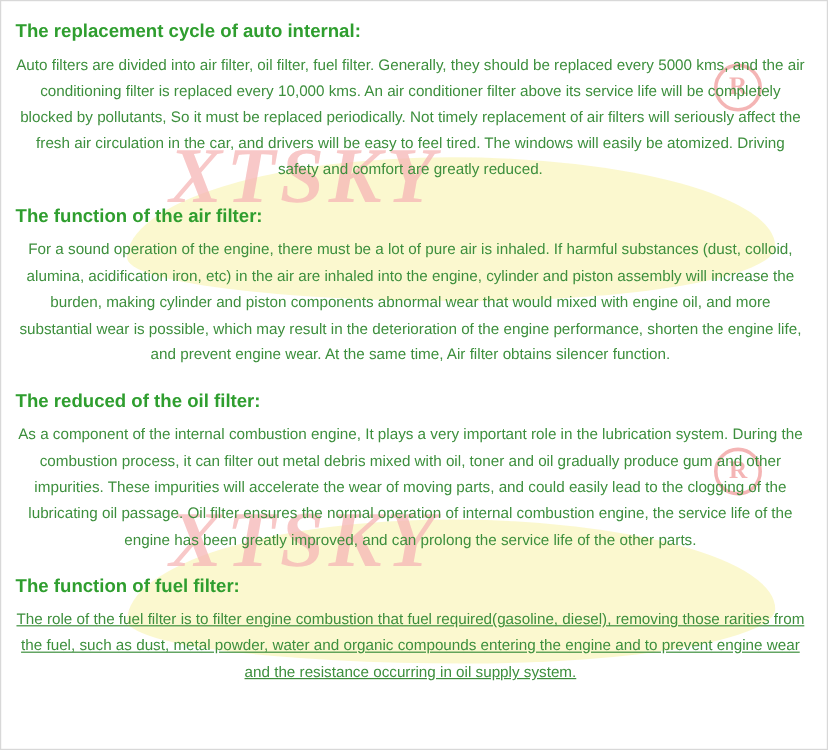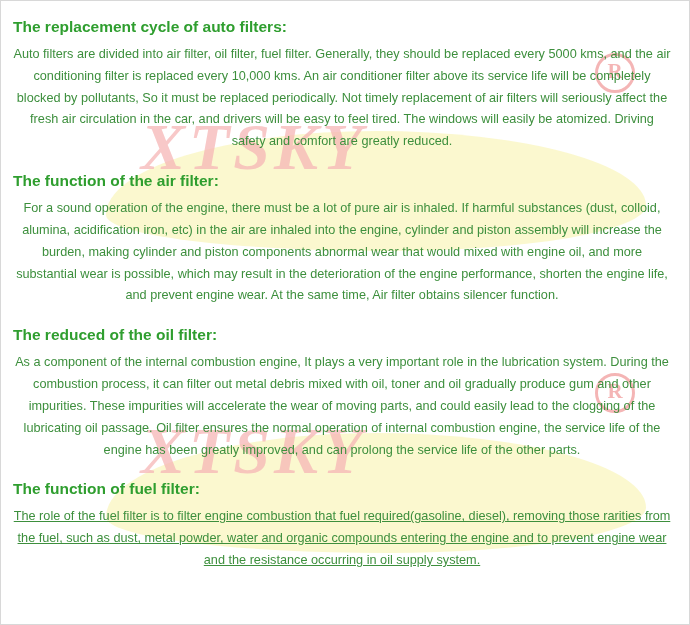--- a/index.html
+++ b/index.html
@@ -113,21 +113,21 @@
     <div class="wm-swoosh two"></div>
     <div class="wm-text one">XTSKY</div>
     <div class="wm-text two">XTSKY</div>
     <div class="wm-reg one">R</div>
     <div class="wm-reg two">R</div>
   </div>
 
   <div class="content">
 
     <div class="section">
-      <h2 class="section-title">The replacement cycle of auto filters:</h2>
+      <h2 class="section-title">The replacement cycle of auto internal:</h2>
       <p class="section-body">Auto filters are divided into air filter, oil filter, fuel filter. Generally, they should be replaced every 5000 kms, and the air conditioning filter is replaced every 10,000 kms. An air conditioner filter  above its service life will be completely blocked by pollutants, So it must be replaced periodically. Not timely replacement of air filters will seriously affect the fresh air circulation in the car, and drivers will be easy to feel tired. The windows will easily be atomized. Driving safety and comfort are greatly reduced.</p>
     </div>
 
     <div class="section">
       <h2 class="section-title">The function of the air filter:</h2>
       <p class="section-body">For a sound operation of the engine, there must be a lot of pure air is inhaled. If harmful substances (dust, colloid, alumina, acidification iron, etc) in the air are inhaled into the engine, cylinder and piston assembly will increase the burden, making cylinder and piston components abnormal wear that would mixed with engine oil, and more substantial wear is possible, which may result in the deterioration of the engine performance, shorten the engine life, and prevent engine wear. At the same time, Air filter obtains silencer function.</p>
     </div>
 
     <div class="section">
       <h2 class="section-title">The reduced of the oil filter:</h2>

